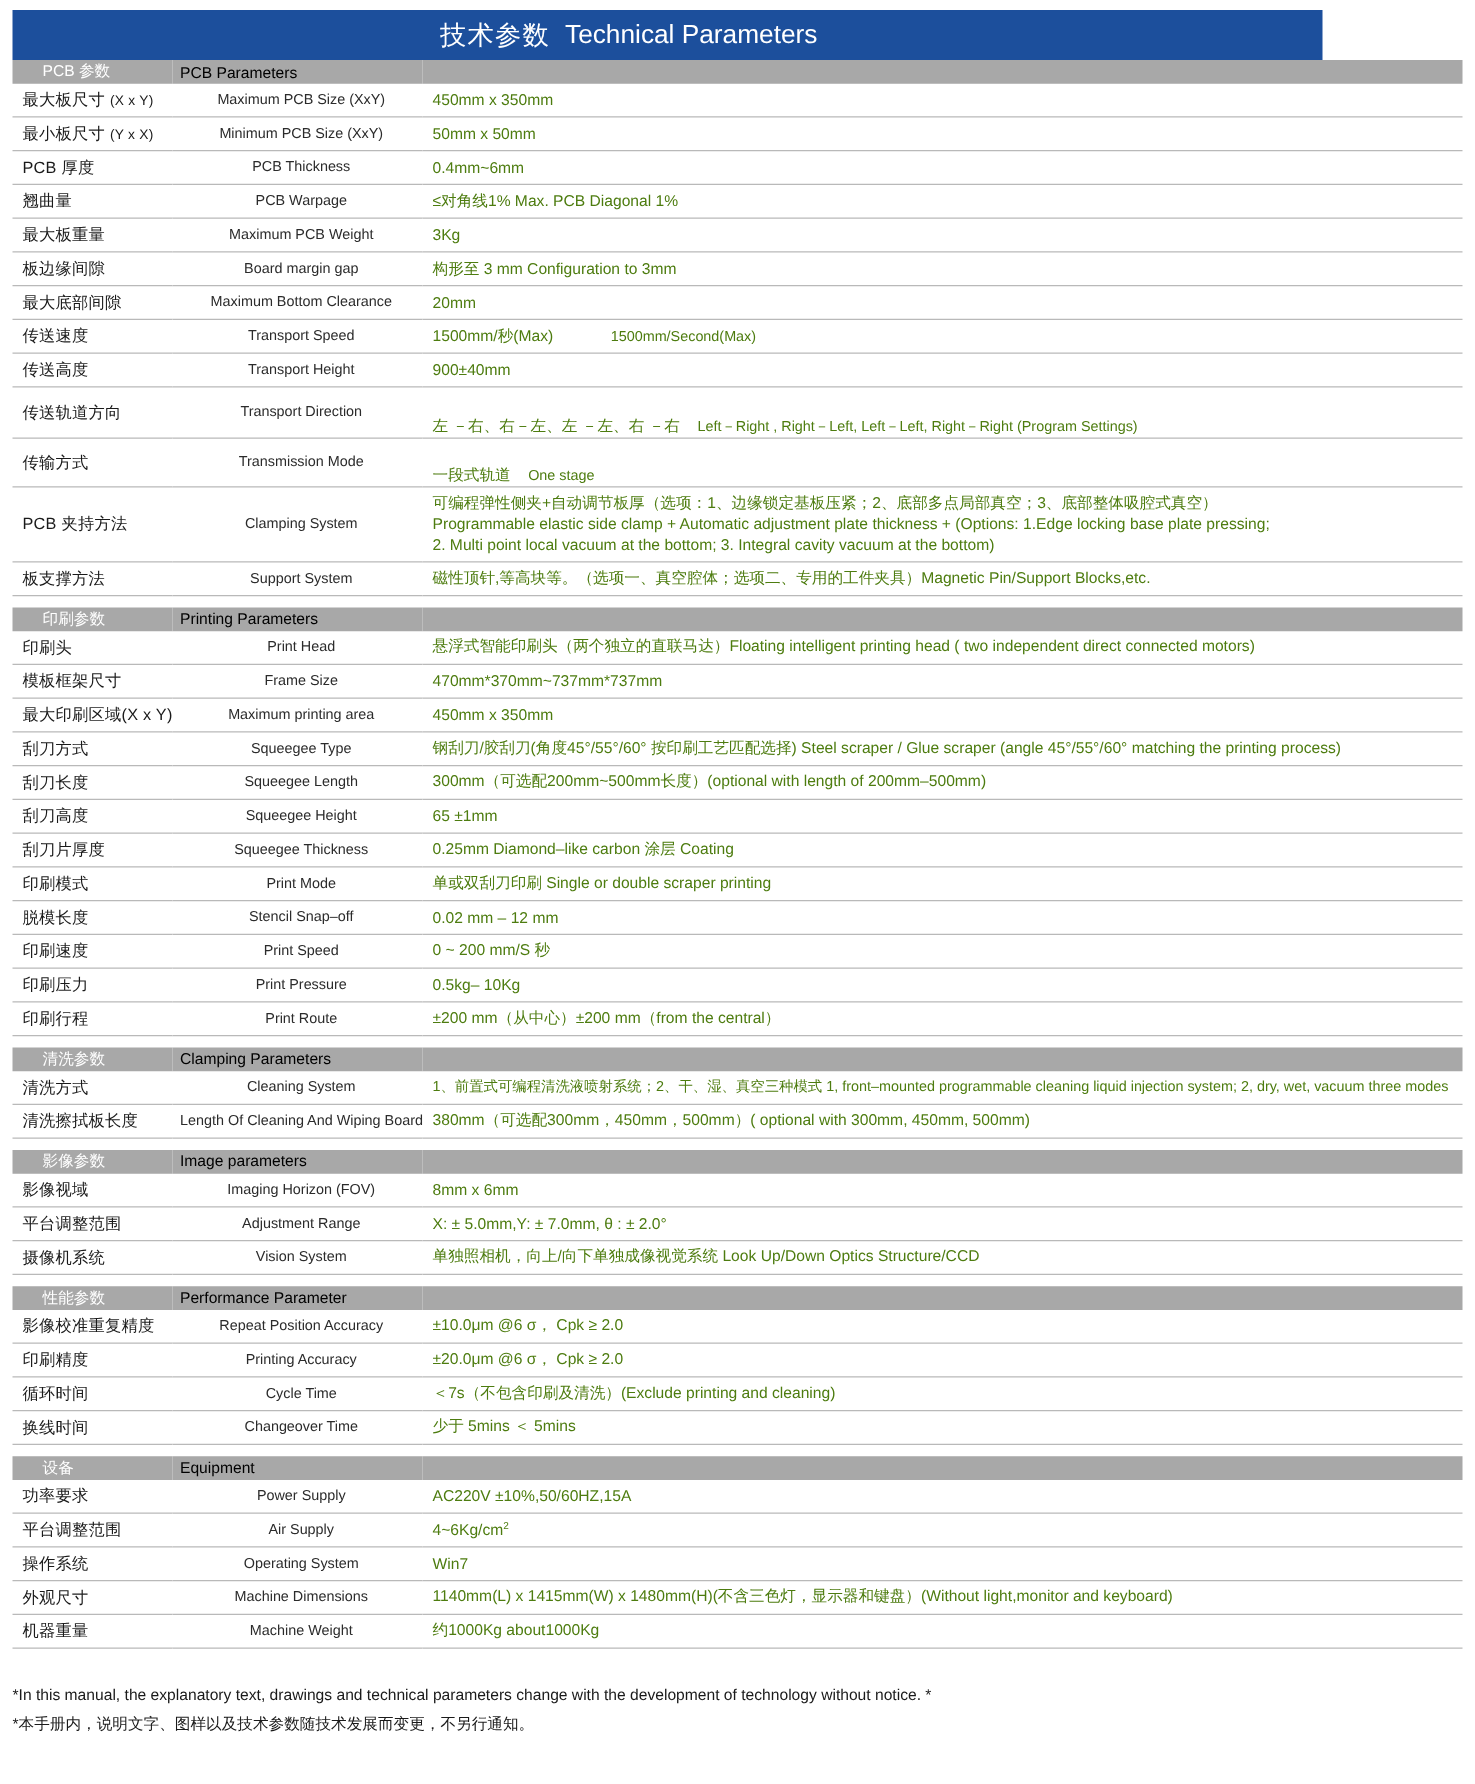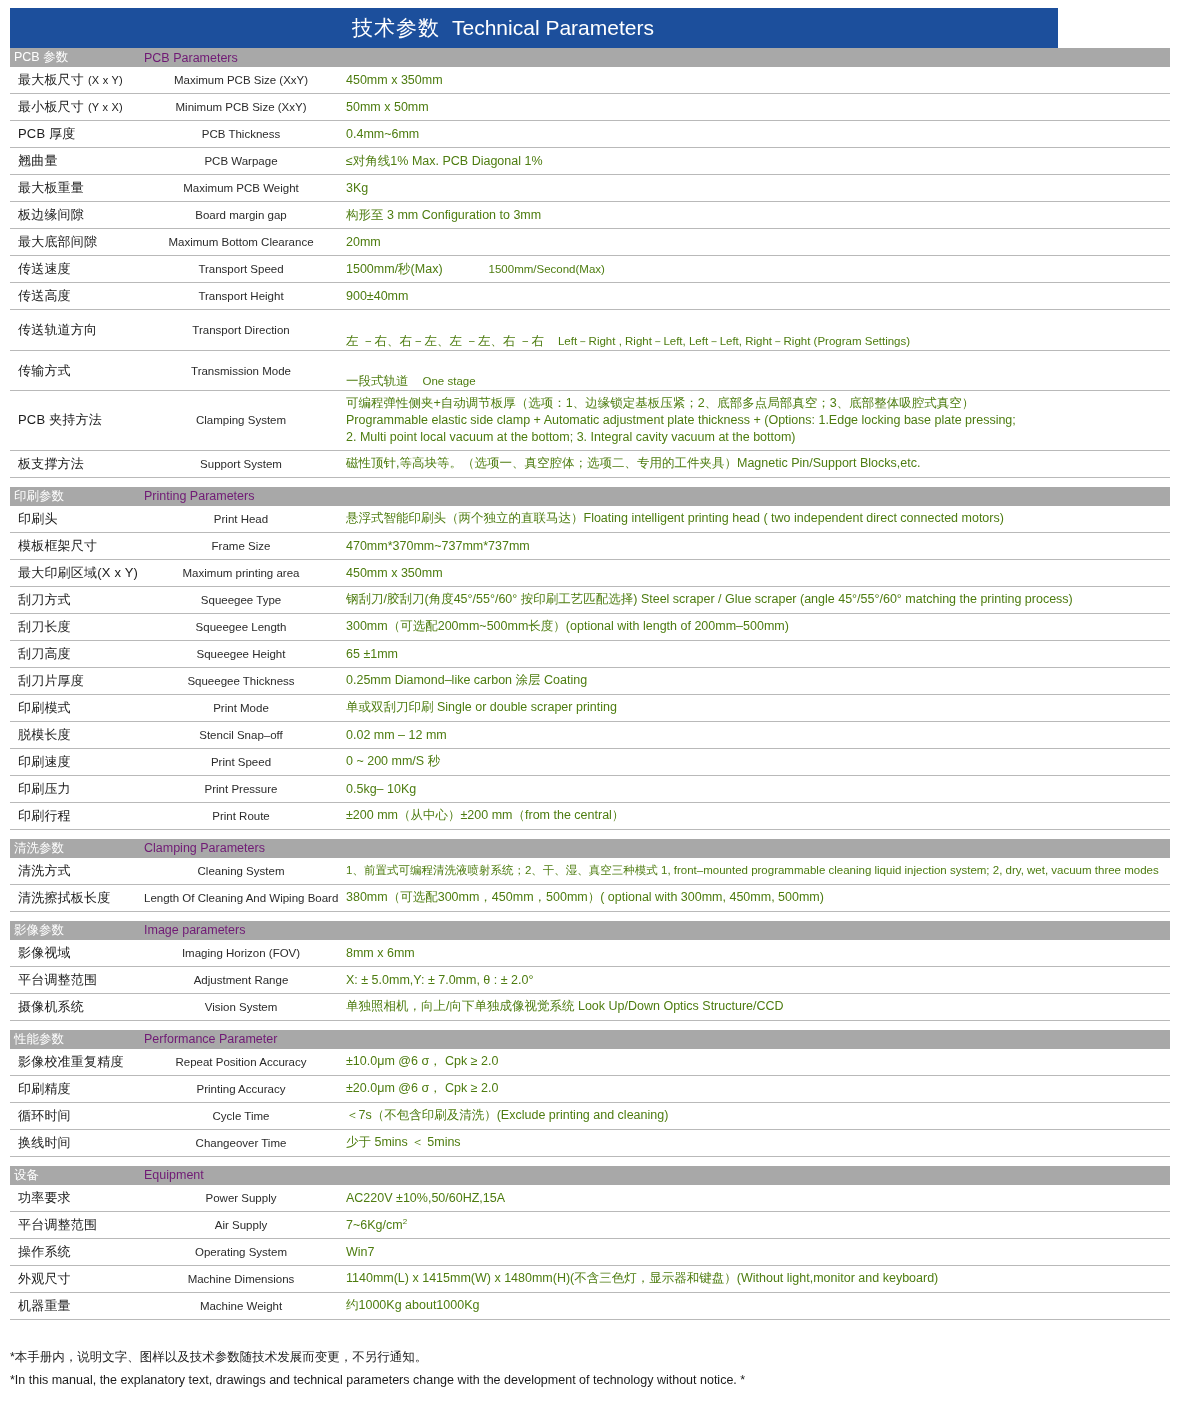--- a/index.html
+++ b/index.html
@@ -50,24 +50,24 @@
   }
   .col-cn { width: 128px; }
   .col-en { width: 200px; }
   .col-val { width: 832px; }
 
   tr.section td {
     background: #a8a8a8;
     color: #ffffff;
     height: 19px;
     font-size: 12.5px;
-    padding-left: 4px;
+    padding-left: 24px;
   }
   tr.section td.s-cn { color: #ffffff; font-size: 12.5px; }
-  tr.section td.s-en { color: #701a75; font-size: 12.5px; padding-left: 6px; }
+  tr.section td.s-en { color: #000000; font-size: 12.5px; padding-left: 6px; }
 
   tr.gap td {
     height: 9px;
     background: #ffffff;
     border: none !important;
   }
 
   tr.row td {
     border-bottom: 1px solid #b9b9b9;
     height: 26px;
@@ -357,38 +357,38 @@
           <td></td>
         </tr>
         <tr class="row">
           <td class="cn"><span>功率要求</span></td>
           <td class="en">Power Supply</td>
           <td class="val"><span class="">AC220V    ±10%,50/60HZ,15A</span></td>
         </tr>
         <tr class="row">
           <td class="cn"><span>平台调整范围</span></td>
           <td class="en">Air Supply</td>
-          <td class="val"><span class="">7~6Kg/cm</span><sup>2</sup></td>
+          <td class="val"><span class="">4~6Kg/cm</span><sup>2</sup></td>
         </tr>
         <tr class="row">
           <td class="cn"><span>操作系统</span></td>
           <td class="en">Operating System</td>
           <td class="val"><span class="">Win7</span></td>
         </tr>
         <tr class="row">
           <td class="cn"><span>外观尺寸</span></td>
           <td class="en">Machine Dimensions</td>
           <td class="val"><span class="">1140mm(L) x 1415mm(W) x 1480mm(H)(不含三色灯，显示器和键盘）(Without light,monitor and keyboard)</span></td>
         </tr>
         <tr class="row">
           <td class="cn"><span>机器重量</span></td>
           <td class="en">Machine Weight</td>
           <td class="val"><span class="">约1000Kg   about1000Kg</span></td>
         </tr>
       </tbody>
   </table>
 
   <div class="footnote">
+    <div>*In this manual, the explanatory text, drawings and technical parameters  change with the development of technology without notice. *</div>
     <div>*本手册内，说明文字、图样以及技术参数随技术发展而变更，不另行通知。</div>
-    <div>*In this manual, the explanatory text, drawings and technical parameters  change with the development of technology without notice. *</div>
   </div>
 
 </div>
 
 </body></html>

